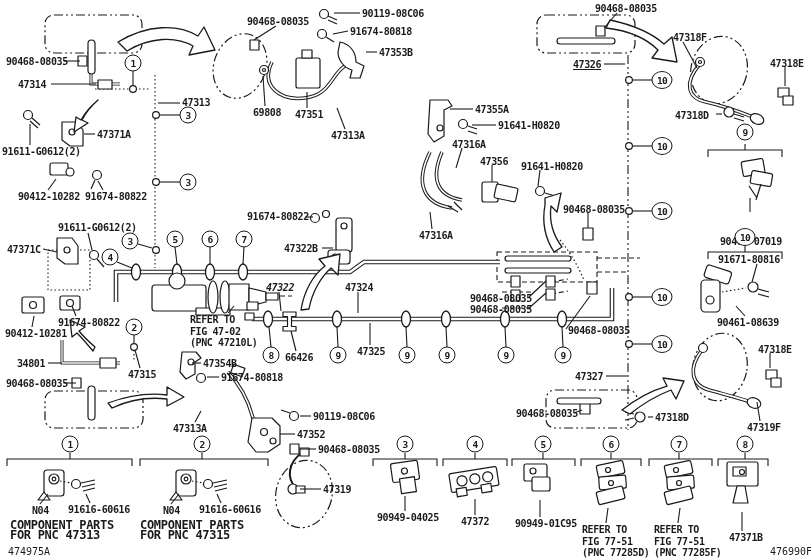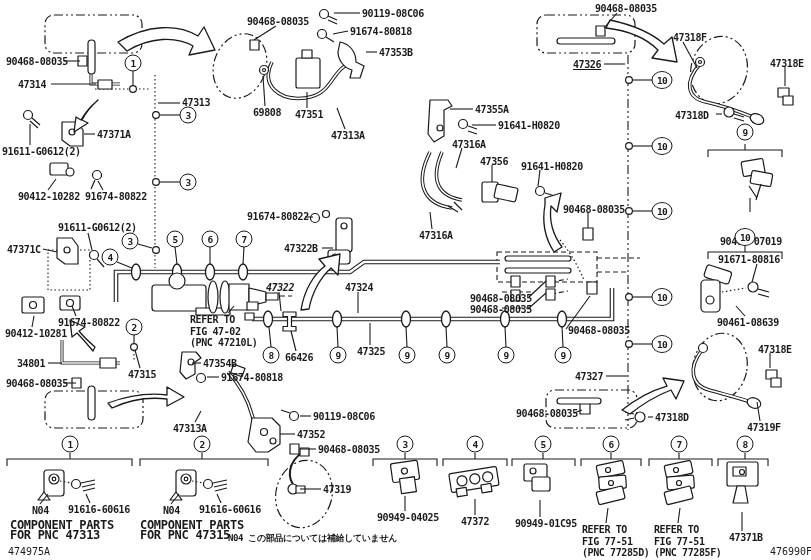--- a/index.html
+++ b/index.html
@@ -393,21 +393,20 @@
       <path d="M443,466 V459 H507 V466 M475,459 V453" class="ln"></path>
       <path d="M512,466 V459 H575 V466 M543,459 V453" class="ln"></path>
       <path d="M581,466 V459 H641 V466 M611,459 V453" class="ln"></path>
       <path d="M649,466 V459 H712 V466 M679,459 V453" class="ln"></path>
       <path d="M718,466 V459 H768 V466 M745,459 V453" class="ln"></path>
       <path d="M708,157 V150 H782 V157 M745,150 V144" class="ln"></path>
       <path d="M708,259 V252 H782 V259 M745,252 V246" class="ln"></path>
     </svg>
 
 <div id="labels-layer">
-  <div class="note" id="note-jp" style="left:228px;top:532px">N04 この部品については補給していません</div>
   <div class="plabel code" style="left:8px;top:546px">474975A</div>
   <div class="plabel code" style="left:770px;top:546px">476990F</div>
 <div class="plabel" style="left: 6px; top: 56px;">
         <div>90468-08035</div>
       </div>
       <div class="plabel" style="left: 18px; top: 79px;">
         <div>47314</div>
       </div>
       <div class="plabel" style="left: 182px; top: 97px;">
         <div>47313</div>

